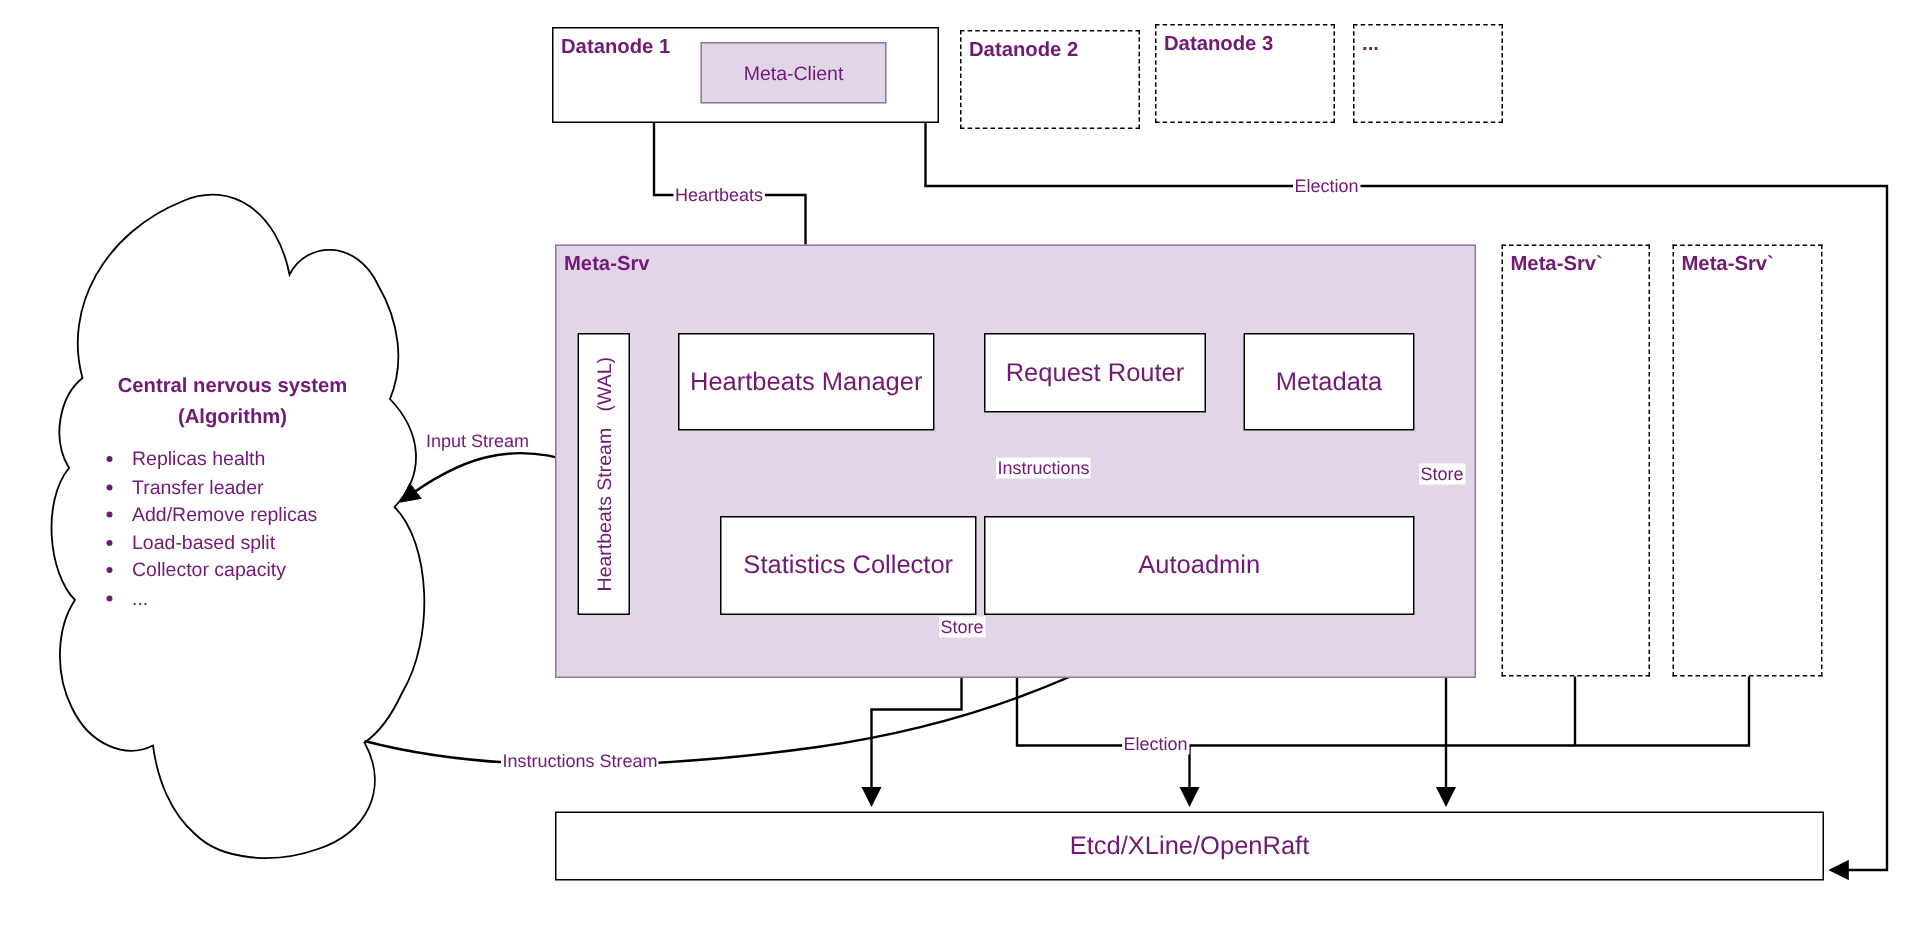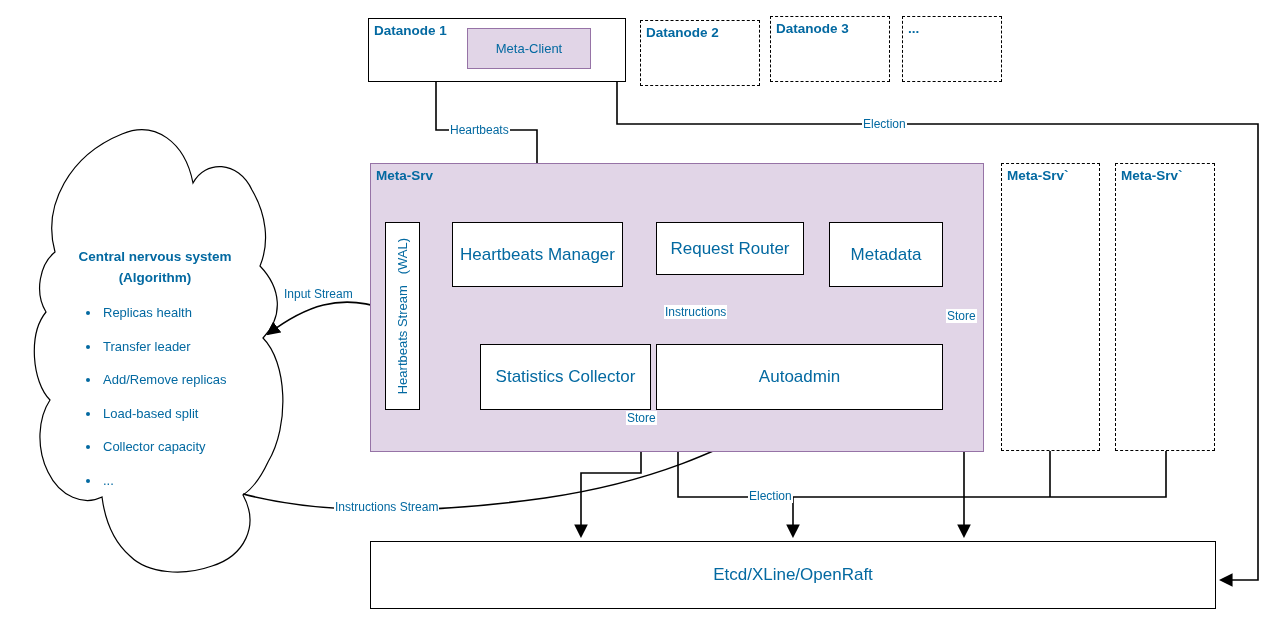--- a/index.html
+++ b/index.html
@@ -1,37 +1,37 @@
 <!DOCTYPE html>
 <html><head>
 <meta charset="utf-8">
 <style>
   html,body{margin:0;padding:0;background:#ffffff;}
   #stage{
     position:relative;width:1280px;height:624px;background:#ffffff;
-    font-family:"Liberation Sans", sans-serif;color:#0369a1;overflow:hidden;
+    font-family:"Liberation Sans", sans-serif;color:#701a75;overflow:hidden;
   }
   #wires{position:absolute;left:0;top:0;width:1280px;height:624px;}
   .box{position:absolute;box-sizing:border-box;background:#fff;}
   .container-box{border:1.5px solid #000;}
   .dashed-box{border:1.5px dashed #000;background:transparent;}
   .purple-box{background:#e1d5e7;border:1px solid #9673a6;}
   .inner-box{border:1.5px solid #000;display:flex;align-items:center;justify-content:center;}
   .corner-label{position:absolute;left:5px;top:4px;font-weight:bold;font-size:13.5px;white-space:nowrap;}
   .center-label{font-size:17px;text-align:center;white-space:nowrap;}
   .vertical-box{border:1.5px solid #000;background:#fff;display:flex;align-items:center;justify-content:center;}
   .vertical-label{writing-mode:vertical-rl;transform:rotate(180deg);font-size:13px;white-space:pre;}
   .edge-label{
     position:absolute;font-size:12px;line-height:14px;background:#ffffff;
     padding:0 1px;white-space:nowrap;z-index:5;
   }
   .cloud-text{position:absolute;left:55px;top:246px;width:200px;text-align:center;z-index:4;}
   .cloud-title{font-weight:bold;font-size:13.5px;line-height:21px;}
   .cloud-bullets{margin:9px 0 0 30px;padding:0;text-align:left;font-size:13px;line-height:17.6px;}
-  .cloud-bullets li{margin:16px;padding-left:2px;}
+  .cloud-bullets li{margin:1px;padding-left:2px;}
   .mc-label{font-size:13px;}
 </style>
 </head>
 <body>
 
 <div id="stage">
 
   <svg id="wires" viewBox="0 0 1280 624">
     <defs>
       <marker id="arrow" viewBox="0 0 10 10" refX="8.5" refY="5" markerWidth="8.5" markerHeight="8.5" orient="auto-start-reverse">
@@ -109,21 +109,21 @@
     <span class="center-label">Autoadmin</span>
   </div>
 
   <div class="box dashed-box" style="left:1001px;top:163px;width:99px;height:288px;">
     <span class="corner-label">Meta-Srv`</span>
   </div>
   <div class="box dashed-box" style="left:1115px;top:163px;width:100px;height:288px;">
     <span class="corner-label">Meta-Srv`</span>
   </div>
 
-  <div class="box inner-box" style="left:370px;top:541px;width:846px;height:68px;">
+  <div class="box inner-box" style="left:370px;top:541px;width:846px;height:46px;">
     <span class="center-label">Etcd/XLine/OpenRaft</span>
   </div>
 
   <div class="cloud-text">
     <div class="cloud-title">Central nervous system</div>
     <div class="cloud-title">(Algorithm)</div>
     <ul class="cloud-bullets">
       <li>Replicas health</li>
       <li>Transfer leader</li>
       <li>Add/Remove replicas</li>

